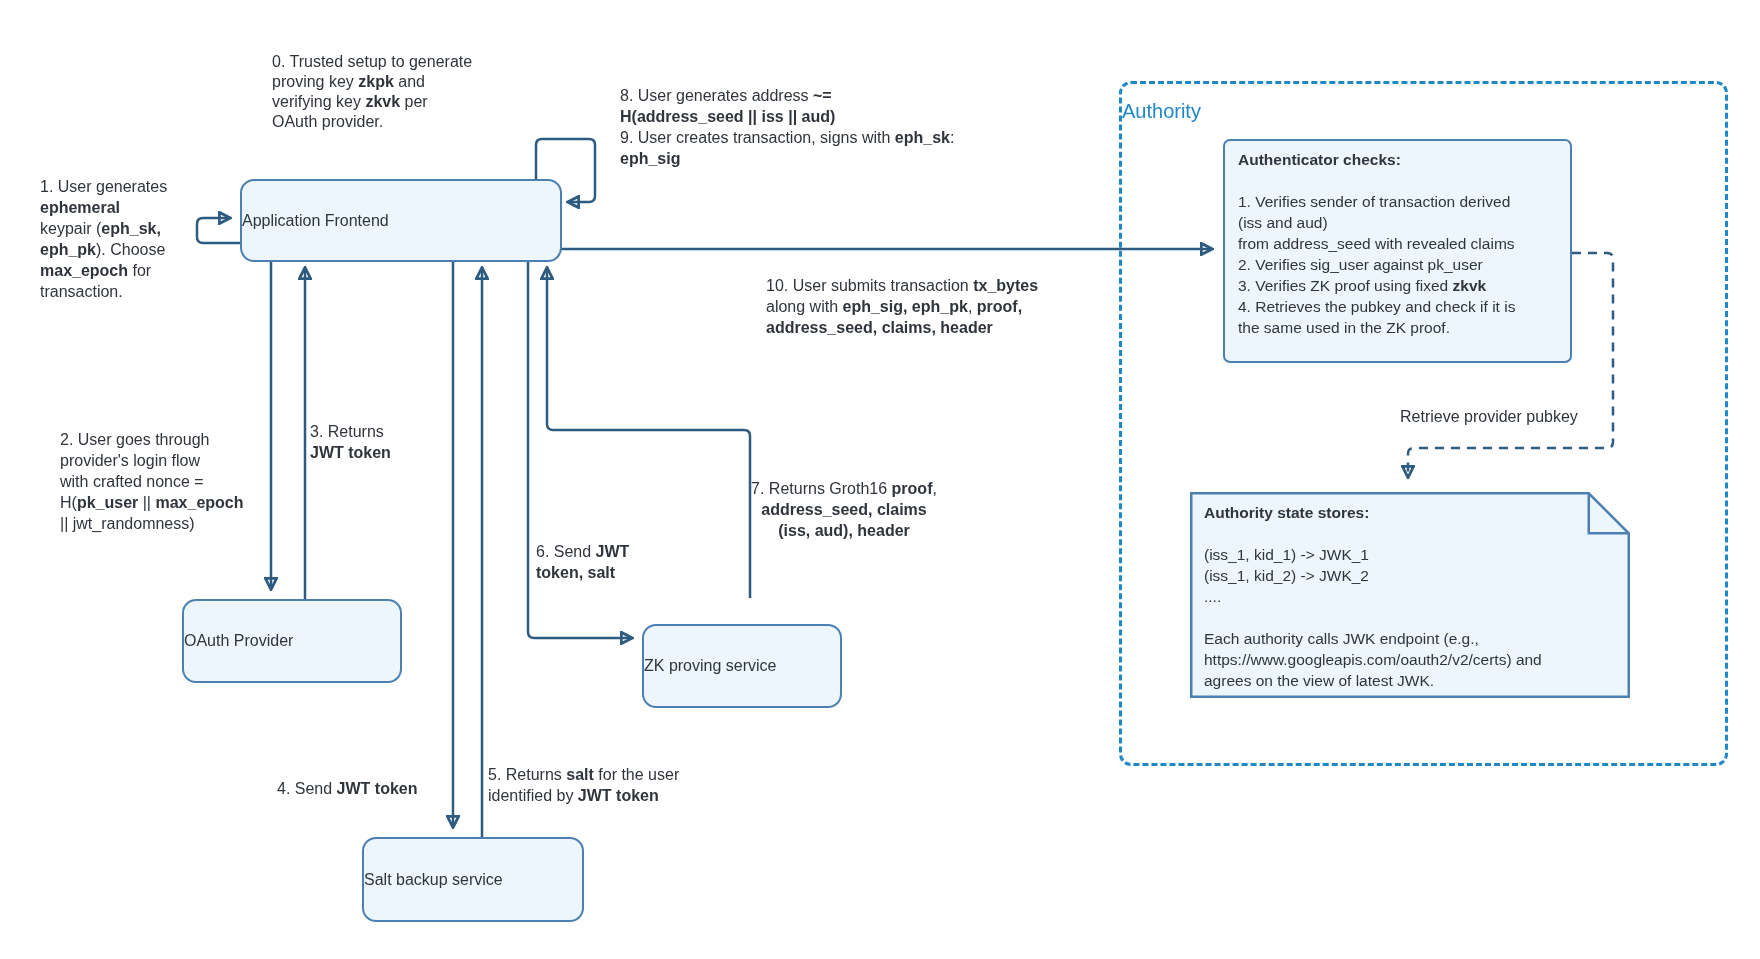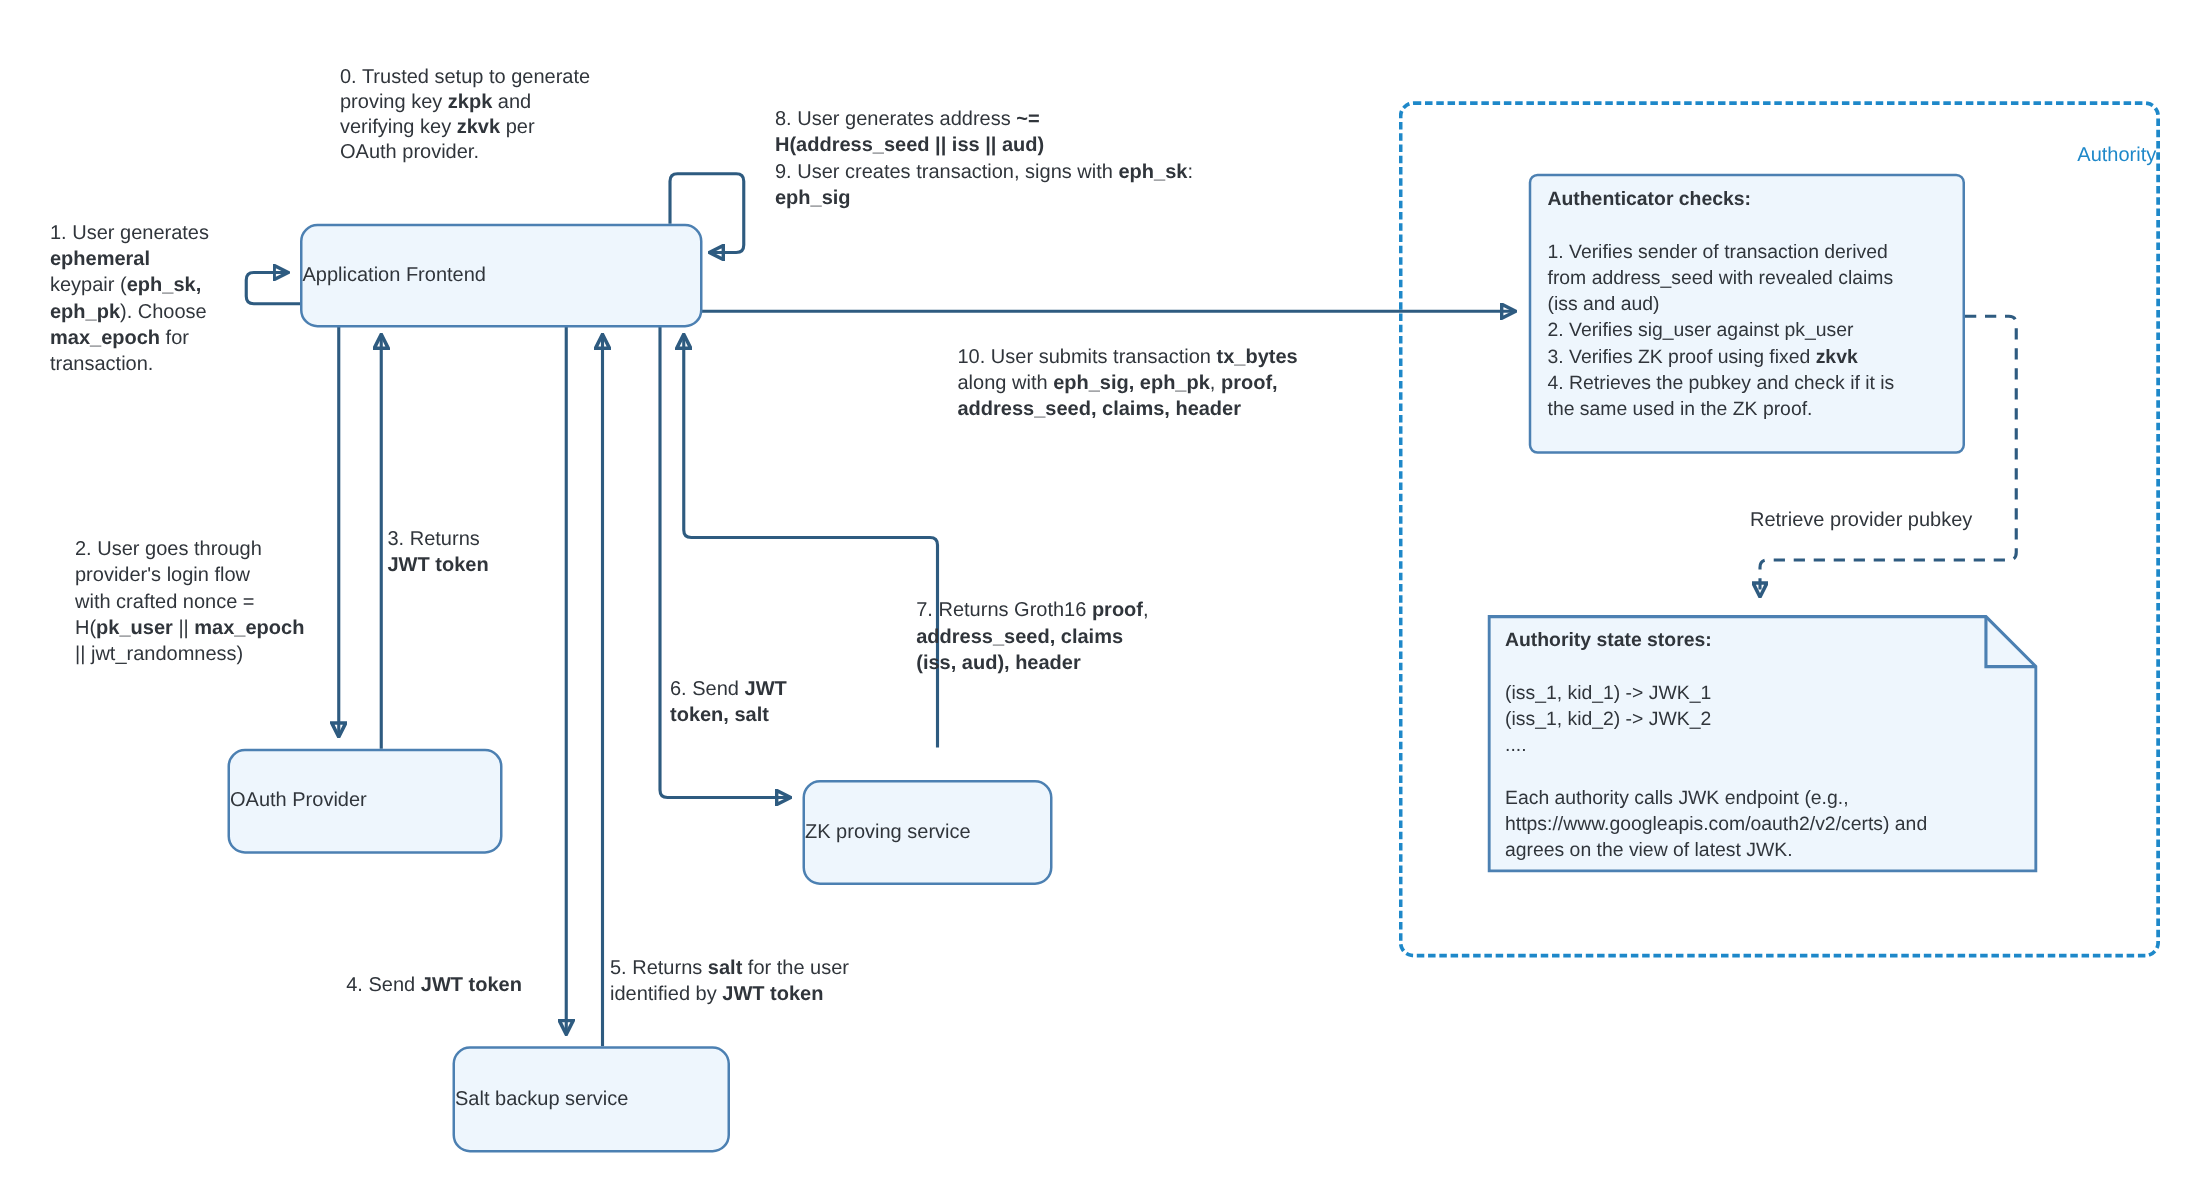--- a/index.html
+++ b/index.html
@@ -28,26 +28,26 @@
     position:absolute;background:var(--node_fill);
     border:2.5px solid var(--node_border);border-radius:7px;
     font-size:15.5px;line-height:21px;
     padding:8px 0 0 13px;box-sizing:border-box;
   }
   .authority-box{
     position:absolute;border:3px dashed var(--authority_accent);
     border-radius:12px;background:transparent;
   }
   .authority-title{
-    position:absolute;width:100%;top:32px;text-align:right;
-    color:var(--authority_accent);font-size:16px;
+    position:absolute;width:100%;top:16px;text-align:left;
+    color:var(--authority_accent);font-size:20px;
   }
   .ann{position:absolute;font-size:16px;line-height:21px;white-space:nowrap;}
   .ann.lh20{line-height:20px;}
-  .ann.center{text-align:left;}
+  .ann.center{text-align:center;}
   .ln{white-space:nowrap;}
   b{font-weight:bold;}
   .note-wrap{position:absolute;}
   .note-svg{position:absolute;left:0;top:0;}
   .note-content{
     position:absolute;left:0;top:0;width:100%;height:100%;
     padding:10px 0 16px 14px;box-sizing:border-box;
     font-size:15.5px;line-height:21px;
   }
 </style>
@@ -75,22 +75,22 @@
   </svg>
 
   <div class="authority-box" style="left:1119px;top:81px;width:603px;height:679px;">
     <div class="authority-title">Authority</div>
   </div>
 
   <div class="panel" style="left:1223px;top:139px;width:349px;height:224px;">
       <div class="ln"><b>Authenticator checks:</b></div>
       <div class="ln">&nbsp;</div>
       <div class="ln"><span>1. Verifies sender of transaction derived</span></div>
+      <div class="ln"><span>(iss and aud)</span></div>
       <div class="ln"><span>from address_seed with revealed claims</span></div>
-      <div class="ln"><span>(iss and aud)</span></div>
       <div class="ln"><span>2. Verifies sig_user against pk_user</span></div>
       <div class="ln"><span>3. Verifies ZK proof using fixed </span><b>zkvk</b></div>
       <div class="ln"><span>4. Retrieves the pubkey and check if it is</span></div>
       <div class="ln"><span>the same used in the ZK proof.</span></div>
     </div>
 
   <div class="note-wrap" style="left:1190px;top:492px;width:440px;height:206px;">
     <svg class="note-svg" width="440" height="206" viewBox="0 0 440 206">
       <path d="M1.25,1.25 L398.75,1.25 L438.75,41.25 L438.75,204.75 L1.25,204.75 Z" fill="#eef6fd" stroke="#4c80b2" stroke-width="2.5"></path>
       <path d="M398.75,1.25 L398.75,41.25 L438.75,41.25" fill="none" stroke="#4c80b2" stroke-width="2.5"></path>

